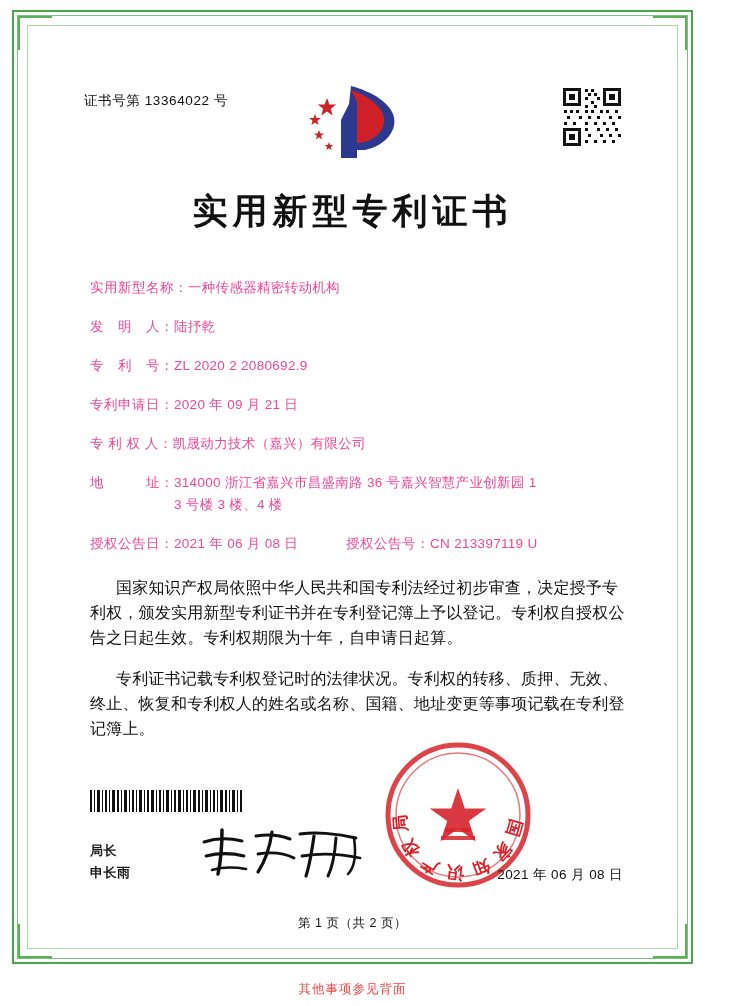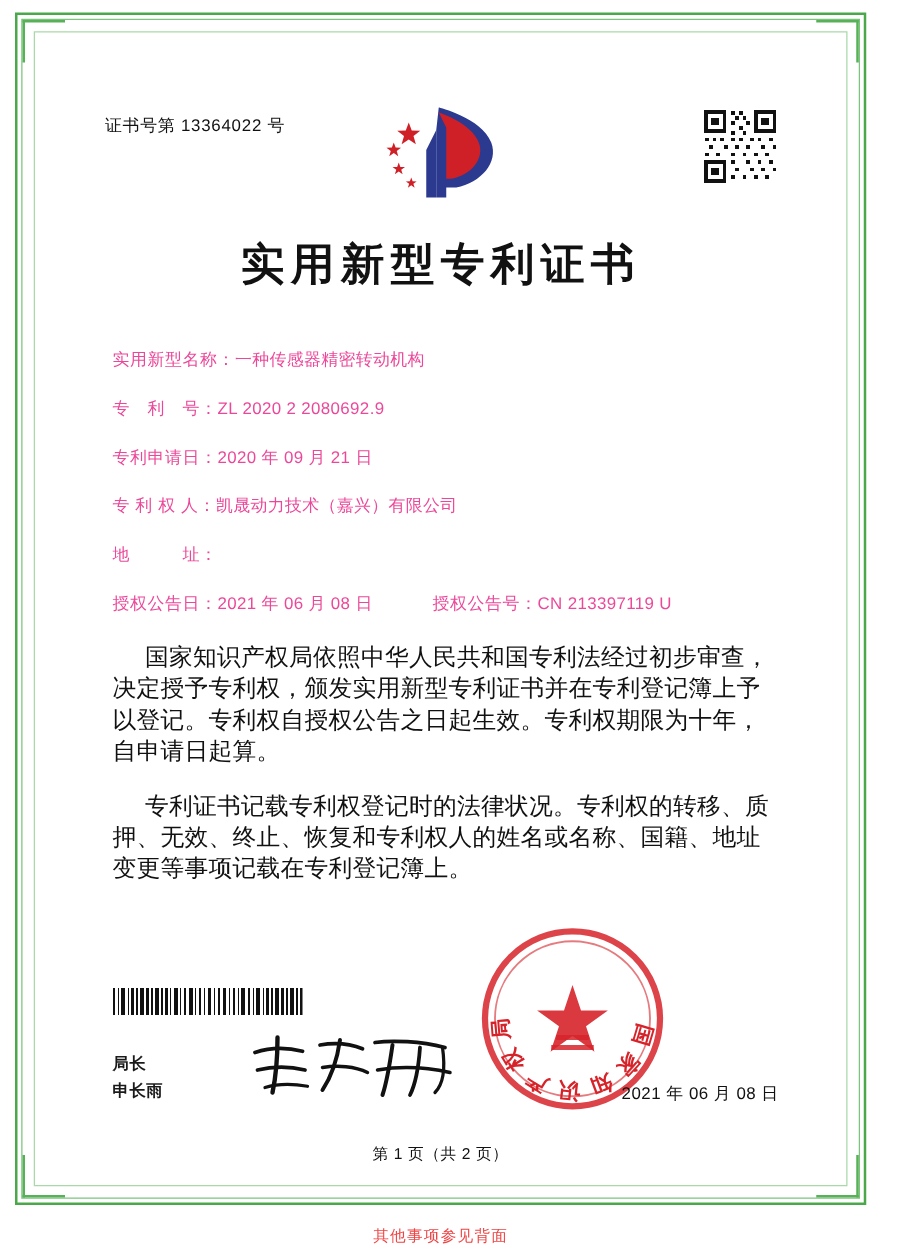--- a/index.html
+++ b/index.html
@@ -143,21 +143,21 @@
   }
   .inline-two .half.first { flex: 0 0 256px; }
 
   
   .paras {
     margin-top: 20px;
     padding-left: 44px;
     padding-right: 34px;
   }
   .para {
-    font-size: 19px;
+    font-size: 16px;
     line-height: 25px;
     text-indent: 26px;
     letter-spacing: 0.2px;
     color: #111;
     margin-bottom: 2px;
   }
 
   
   .bottom {
     position: absolute;
@@ -324,38 +324,46 @@
 
     <div class="title">实用新型专利证书</div>
 
     <div class="fields">
 
       <div class="field">
         <span class="label">实用新型名称：</span>
         <span class="value">一种传感器精密转动机构</span>
       </div>
 
+      <div class="field">
+        <span class="label">发　明　人：</span>
+        <span class="value">陆抒乾</span>
+      </div>
 
       <div class="field">
         <span class="label">专　利　号：</span>
         <span class="value">ZL 2020 2 2080692.9</span>
       </div>
 
       <div class="field">
         <span class="label">专利申请日：</span>
         <span class="value">2020 年 09 月 21 日</span>
       </div>
 
       <div class="field">
         <span class="label">专 利 权 人：</span>
         <span class="value">凯晟动力技术（嘉兴）有限公司</span>
       </div>
 
       <div class="field">
         <span class="label">地　　　址：</span>
+        <span class="value">
+          <span>314000 浙江省嘉兴市昌盛南路 36 号嘉兴智慧产业创新园 1</span>
+          <span class="line2">3 号楼 3 楼、4 楼</span>
+        </span>
       </div>
 
       <div class="field inline-two">
         <span class="half first">
           <span class="label">授权公告日：</span>
           <span class="value">2021 年 06 月 08 日</span>
         </span>
         <span class="half">
           <span class="label">授权公告号：</span>
           <span class="value">CN 213397119 U</span>

